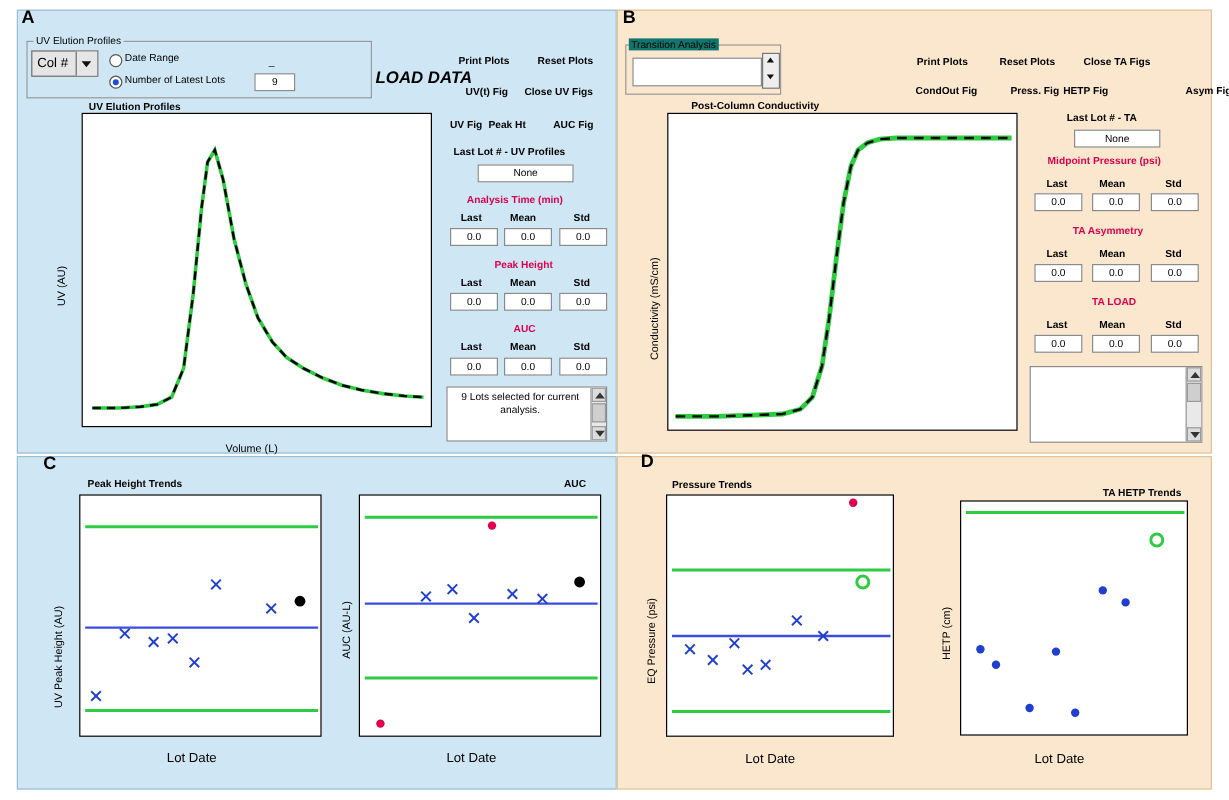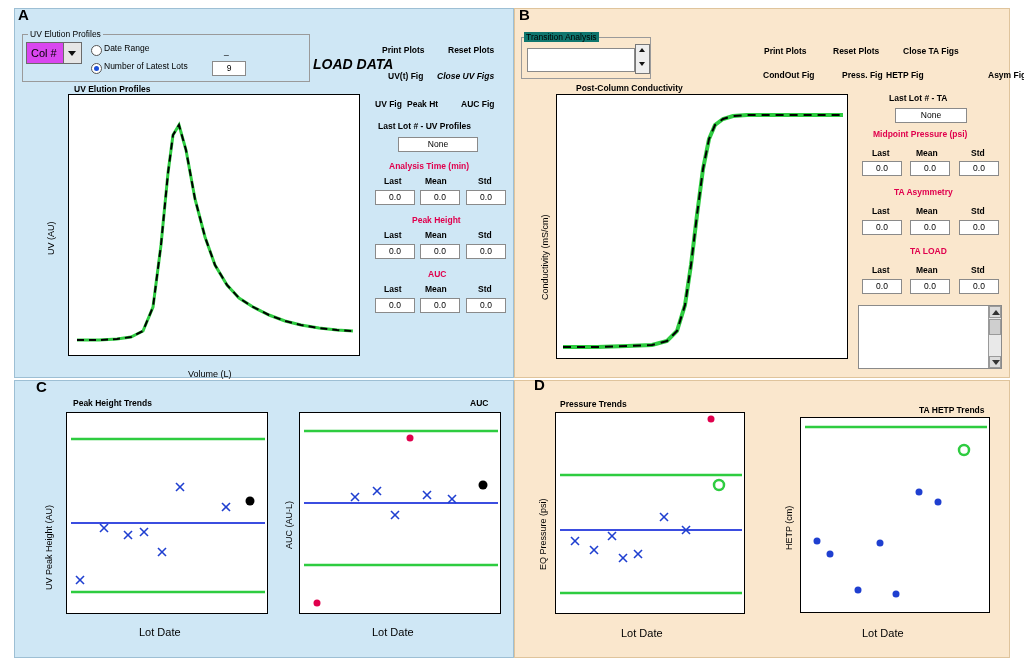--- a/index.html
+++ b/index.html
@@ -29,21 +29,21 @@
 
   
   .lbl{position:absolute;font-size:8.5px;color:#000;white-space:nowrap;}
   .lbl-b{position:absolute;font-size:8.5px;color:#000;font-weight:bold;white-space:nowrap;}
   .lbl-red{position:absolute;font-size:8.5px;color:#e0004d;font-weight:bold;white-space:nowrap;}
   .lbl-i{position:absolute;font-size:14px;color:#000;font-style:italic;font-weight:bold;white-space:nowrap;}
 
   
   .tbox{position:absolute;box-sizing:border-box;background:#fff;border:1px solid #8a8a8a;
         font-size:8.5px;color:#000;text-align:center;line-height:13px;height:15px;}
-  .combo{position:absolute;box-sizing:border-box;background:#d946ef;border:1px solid #6b6b6b;
+  .combo{position:absolute;box-sizing:border-box;background:#e5e5e5;border:1px solid #6b6b6b;
          font-size:11px;color:#000;height:22px;line-height:20px;padding-left:4px;}
   .combo .arrow{position:absolute;right:0;top:0;width:17px;height:20px;background:#e6e6e6;
          border-left:1px solid #6b6b6b;}
   .combo .arrow:after{content:"";position:absolute;left:4px;top:8px;border-left:4px solid transparent;
          border-right:4px solid transparent;border-top:5px solid #111;}
   .spin{position:absolute;width:15px;box-sizing:border-box;background:#eee;border:1px solid #777;}
   .spin div{height:50%;position:relative;}
   .spin .up:after{content:"";position:absolute;left:3px;top:3px;border-left:3px solid transparent;
          border-right:3px solid transparent;border-bottom:4px solid #111;}
   .spin .dn:after{content:"";position:absolute;left:3px;top:3px;border-left:3px solid transparent;
@@ -90,21 +90,21 @@
   <div class="radio on" style="left:91px;top:63px;"></div>
   <div class="lbl" style="left:104px;top:61px;">Number of Latest Lots</div>
   <div class="lbl" style="left:224px;top:46px;">_</div>
   <div class="tbox" style="left:212px;top:61px;width:34px;">9</div>
 
   <div class="lbl-i" style="left:313px;top:56px;">LOAD DATA</div>
 
   <div class="lbl-b" style="left:382px;top:45px;">Print Plots</div>
   <div class="lbl-b" style="left:448px;top:45px;">Reset Plots</div>
   <div class="lbl-b" style="left:388px;top:71px;">UV(t) Fig</div>
-  <div class="lbl-b" style="left:437px;top:71px;font-style:italic;">Close UV Figs</div>
+  <div class="lbl-b" style="left:437px;top:71px;">Close UV Figs</div>
   <div class="lbl-b" style="left:375px;top:99px;">UV Fig</div>
   <div class="lbl-b" style="left:407px;top:99px;">Peak Ht</div>
   <div class="lbl-b" style="left:461px;top:99px;">AUC Fig</div>
 
   <div class="lbl-b" style="left:378px;top:121px;">Last Lot # -  UV Profiles</div>
   <div class="tbox" style="left:398px;top:137px;width:80px;">None</div>
 
   <div class="lbl-red" style="left:389px;top:161px;">Analysis Time (min)</div>
   <div class="lbl-b" style="left:384px;top:176px;">Last</div>
   <div class="lbl-b" style="left:425px;top:176px;">Mean</div>
@@ -122,20 +122,28 @@
   <div class="tbox" style="left:466px;top:244px;width:40px;">0.0</div>
 
   <div class="lbl-red" style="left:428px;top:269px;">AUC</div>
   <div class="lbl-b" style="left:384px;top:284px;">Last</div>
   <div class="lbl-b" style="left:425px;top:284px;">Mean</div>
   <div class="lbl-b" style="left:478px;top:284px;">Std</div>
   <div class="tbox" style="left:375px;top:298px;width:40px;">0.0</div>
   <div class="tbox" style="left:420px;top:298px;width:40px;">0.0</div>
   <div class="tbox" style="left:466px;top:298px;width:40px;">0.0</div>
 
+  <div class="listbox" style="left:372px;top:322px;width:134px;height:46px;">
+    <div class="txt">9 Lots selected for current analysis.</div>
+    <div class="sbar">
+      <div class="up"></div>
+      <div class="thumb"></div>
+      <div class="dn"></div>
+    </div>
+  </div>
 
   <div class="plot-title" style="left:74px;top:84px;">UV Elution Profiles</div>
   <div class="plot" id="plotUV" style="left:68px;top:94px;width:292px;height:262px;">
     <svg width="292" height="262" viewBox="0 0 292 262">
       <polyline fill="none" stroke="#2ecc40" stroke-width="3" points="8,245 30,245 48,244 62,242 74,236 84,212 92,150 99,78 104,40 110,30 117,55 126,104 136,142 146,170 158,190 170,203 184,212 200,220 216,226 232,230 250,233 268,235 284,236"></polyline>
       <polyline fill="none" stroke="#000000" stroke-width="2" stroke-dasharray="7,5" points="8,245 30,245 48,244 62,242 74,236 84,212 92,150 99,78 104,40 110,30 117,55 126,104 136,142 146,170 158,190 170,203 184,212 200,220 216,226 232,230 250,233 268,235 284,236"></polyline>
     </svg>
   </div>
   <div class="axis-title" style="left:188px;top:369px;">Volume (L)</div>
   <div class="axis-v" style="left:46px;top:255px;transform:rotate(-90deg);">UV (AU)</div>

